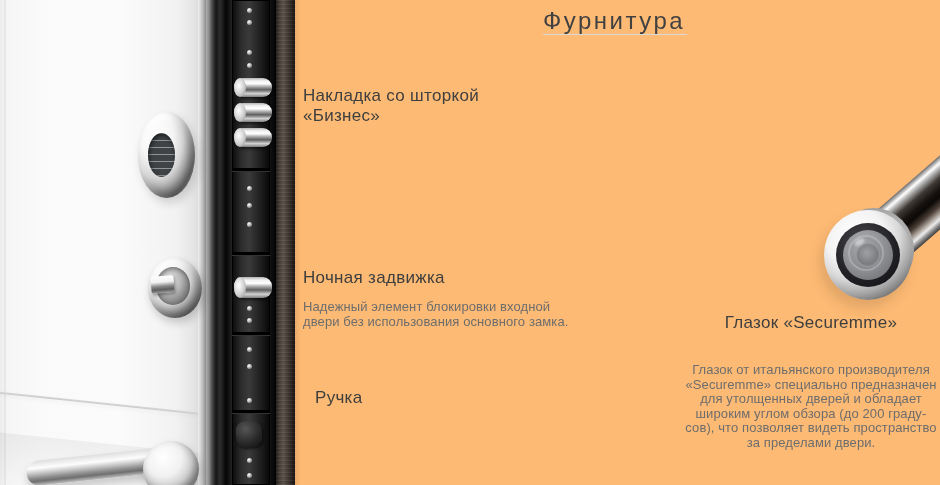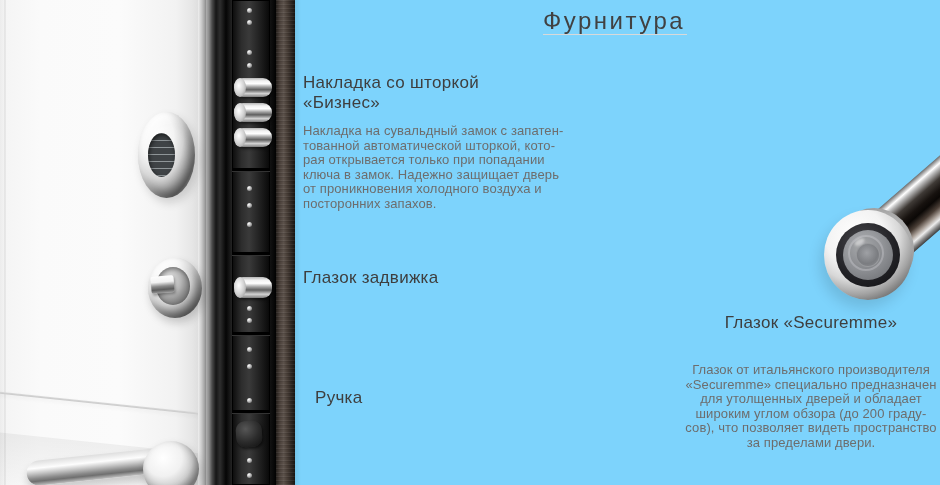--- a/index.html
+++ b/index.html
@@ -1,18 +1,18 @@
 <!DOCTYPE html>
 <html><head>
 <meta charset="utf-8">
 <style>
   html,body { margin:0; padding:0; background:#ffffff; }
   .stage {
     position:relative; width:940px; height:485px;
-    overflow:hidden; background:#7dd3fc;
+    overflow:hidden; background:#fdba74;
     font-family:"Liberation Sans", sans-serif;
   }
 
   
   .title {
     position:absolute; left:543px; top:8px; margin:0;
     font-size:24px; line-height:26px; font-weight:300;
     letter-spacing:2.5px; color:#414141;
     border-bottom:1px solid #d9d9d9; padding:0 2px 0 0;
     white-space:nowrap;
@@ -22,21 +22,21 @@
     font-size:17px; line-height:20px; font-weight:400;
     letter-spacing:0.3px; color:#3e3e3e; white-space:pre-line;
   }
   .bd {
     position:absolute; margin:0;
     font-size:13px; line-height:14.6px; font-weight:400;
     letter-spacing:0.1px; color:#6d6d6d; white-space:pre-line;
   }
   .col-left  { left:303px; width:300px; }
   .col-right { left:665px; width:292px;text-align:center; }
-  .hd1 { top:73px;  }  .bd1 { top:124px; }
+  .hd1 { top:86px;  }  .bd1 { top:124px; }
   .hd2 { top:268px; }  .bd2 { top:300px; }
   .hd3 { top:388px;margin-left:12px; }  .bd3 { top:422px; }
   .hd4 { top:313px; }  .bd4 { top:344px;margin-top:19px; }
 
   
   .photo { position:absolute; left:0; top:0; width:300px; height:485px; }
   .door-panel {
     position:absolute; left:0; top:0; width:200px; height:485px;
     background:linear-gradient(90deg,#ececec 0%,#f5f5f5 3%,#fafafa 20%,#fbfbfb 60%,#f2f2f2 88%,#e6e6e6 96%,#dcdcdc 100%);
   }
@@ -232,28 +232,24 @@
 
     <div class="handle-lever"></div>
     <div class="handle-neck"></div>
     <div class="handle-rose"></div>
   </div>
 
   <h1 class="title">Фурнитура</h1>
 
   <h2 class="hd col-left hd1">Накладка со шторкой
 «Бизнес»</h2>
-  <p class="bd col-left bd1">Накладка на сувальдный замок с запатен-
-тованной автоматической шторкой, кото-
-рая открывается только при попадании
-ключа в замок. Надежно защищает дверь
-от проникновения холодного воздуха и
-посторонних запахов.</p>
-
-  <h2 class="hd col-left hd2">Глазок задвижка</h2>
+
+  <h2 class="hd col-left hd2">Ночная задвижка</h2>
+  <p class="bd col-left bd2">Надежный элемент блокировки входной
+двери без использования основного замка.</p>
 
   <h2 class="hd col-left hd3">Ручка</h2>
 
   <h2 class="hd col-right hd4">Глазок «Securemme»</h2>
   <p class="bd col-right bd4">Глазок от итальянского производителя
 «Securemme» специально предназначен
 для утолщенных дверей и обладает
 широким углом обзора (до 200 граду-
 сов), что позволяет видеть пространство
 за пределами двери.</p>

